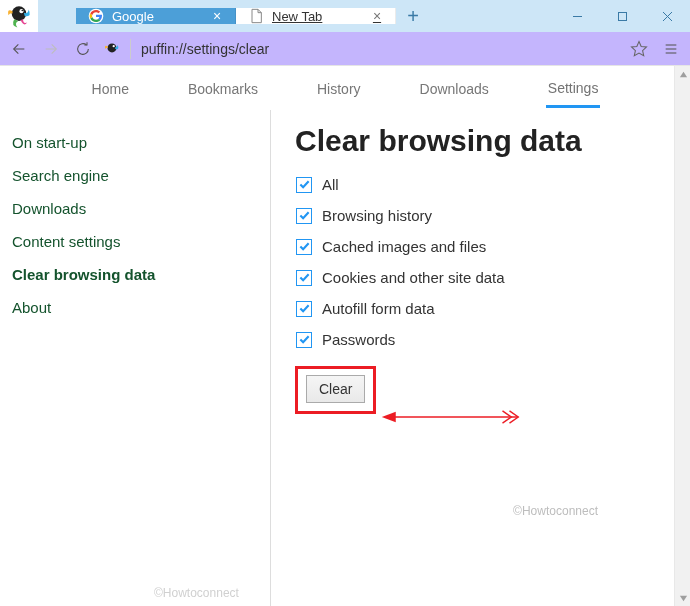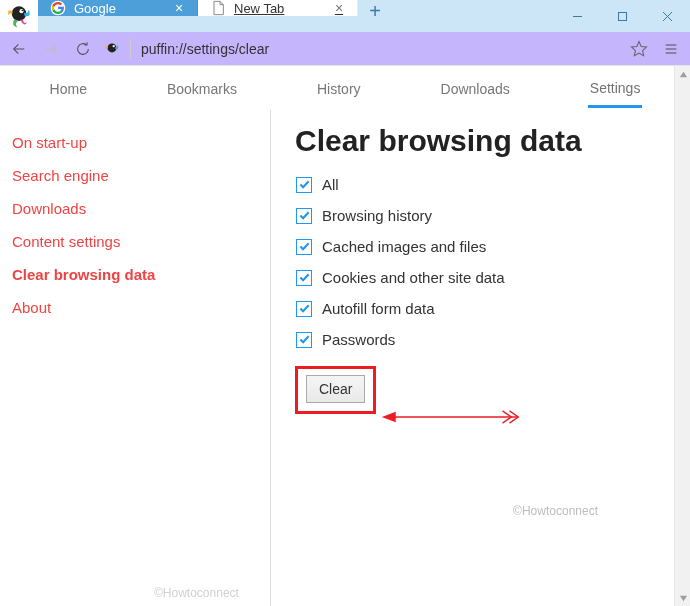--- a/index.html
+++ b/index.html
@@ -3,21 +3,21 @@
 <meta charset="utf-8">
 <style>
   * { box-sizing: border-box; }
   html,body { margin:0; padding:0; font-family: "Segoe UI", Arial, sans-serif; font-size:14px; color:#333; }
   body { width:690px; height:606px; background:#fff; position:relative; overflow:hidden; }
 
   
   .titlebar { display:flex; align-items:stretch; height:32px; background:#cde6f7; }
   .app-icon-cell { width:38px; height:32px; background:#fff; display:flex; align-items:center; justify-content:center; }
   .app-icon-cell svg { width:26px; height:26px; }
-  .tabs { display:flex; flex:1; align-items:flex-start; }
+  .tabs { display:flex; flex:1; align-items:center;padding-left:38px; }
   .tab { display:flex; align-items:center; gap:8px; padding:0 10px 0 12px; width:160px; border-right:1px solid rgba(0,0,0,0.08); position:relative; cursor:default; }
   .tab.inactive { background:#4c9fd8; color:#fff; }
   .tab.inactive .tab-close { color:#fff; }
   .tab.active { background:#fff; color:#333;text-decoration:underline; }
   .tab .favicon { width:16px; height:16px; display:flex; align-items:center; justify-content:center; }
   .tab .tab-title { flex:1; font-size:13px; white-space:nowrap; overflow:hidden; text-overflow:ellipsis; }
   .tab .tab-close { font-size:14px; width:16px; text-align:center; }
   .newtab-btn { width:34px; display:flex; align-items:center; justify-content:center; color:#3a7aa6; font-size:20px; }
   .win-controls { display:flex; margin-left:auto; }
   .win-btn { width:45px; height:32px; display:flex; align-items:center; justify-content:center; color:#3a7aa6; }
@@ -31,28 +31,28 @@
   .site-icon { width:24px; height:24px; display:flex; align-items:center; justify-content:center; }
   .site-icon svg { width:18px; height:18px; }
   .addr-sep { width:1px; height:20px; background:#ccc; margin:0 6px 0 4px; }
   .addr-input { flex:1; border:none; outline:none; font-size:14px; color:#333; background:transparent; }
   .star-btn { width:30px; height:30px; display:flex; align-items:center; justify-content:center; }
   .star-btn svg { width:18px; height:18px; fill:none; stroke:#666; stroke-width:1.4; }
   .menu-btn { width:30px; height:30px; display:flex; align-items:center; justify-content:center; }
   .menu-btn svg { width:16px; height:16px; stroke:#555; stroke-width:1.6; }
 
   
-  .topnav { display:flex; justify-content:center; gap:76px; height:44px; align-items:center; background:#fff; }
+  .topnav { display:flex; justify-content:center; gap:55px; height:44px; align-items:center; background:#fff; }
   .topnav-item { font-size:14px; color:#777; padding:12px 2px 10px; cursor:pointer; }
   .topnav-item.active { color:#737373; border-bottom:3px solid #2196f3; padding-bottom:9px; }
 
   
   .content { display:flex; height:calc(606px - 32px - 34px - 44px); }
   .sidebar { width:270px; padding:16px 10px 10px 10px; }
-  .side-item { padding:8px 2px; font-size:15px; color:#ef4444; cursor:pointer; }
+  .side-item { padding:8px 2px; font-size:15px; color:#14532d; cursor:pointer; }
   .side-item.active { font-weight:600; }
 
   .divider { width:1px; background:#ddd; }
 
   .main { flex:1; padding:14px 0 0 24px; position:relative; }
   .main h1 { margin:0 0 18px 0; font-size:30px; font-weight:700; color:#222; }
   .chk-row { display:flex; align-items:center; gap:10px; margin:0 0 14px 1px; }
   .chk-box { width:16px; height:16px; border:1.5px solid #2196f3; display:flex; align-items:center; justify-content:center; background:#fff; }
   .chk-box svg { width:11px; height:11px; stroke:#2196f3; fill:none; stroke-width:2.3; }
   .chk-label { font-size:15px; color:#333; }

